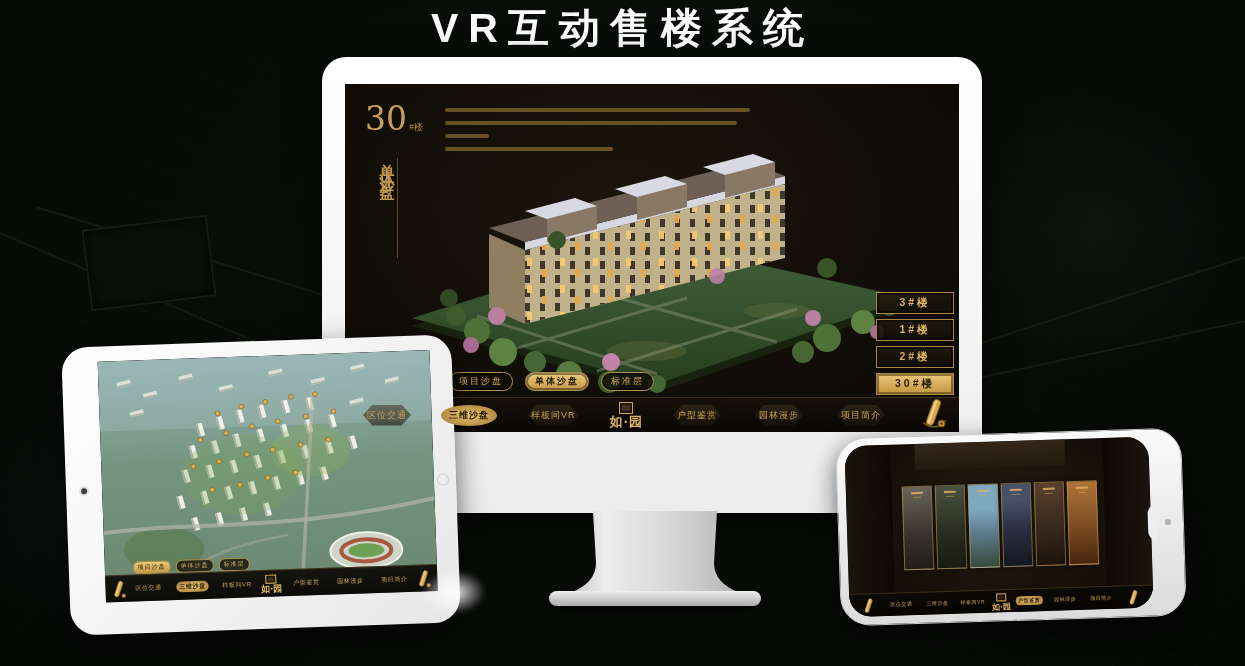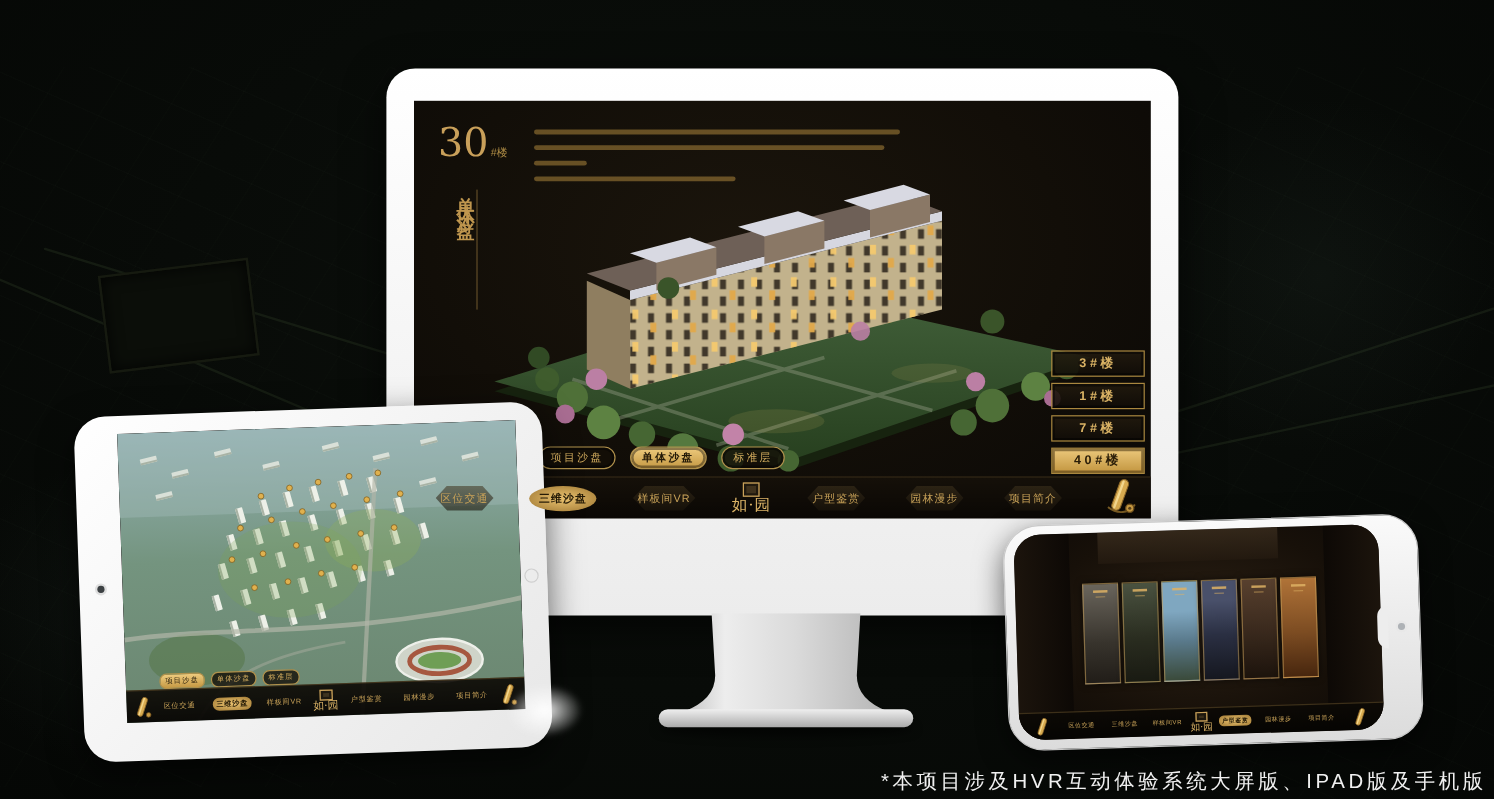--- a/index.html
+++ b/index.html
@@ -65,21 +65,21 @@
     padding:4px 8px;z-index:1;white-space:nowrap;}
   .mnav-item::before{content:"";position:absolute;inset:0;z-index:-1;
     clip-path:polygon(7% 50%,24% 0,76% 0,93% 50%,76% 100%,24% 100%);
     background:linear-gradient(rgba(64,52,30,.55), rgba(26,20,11,.6));}
   .mnav-item.active{color:#241a06;font-weight:700;}
   .mnav-item.active::before{background:radial-gradient(ellipse, #e3bb6a 10%, #a8813a 85%);
     clip-path:none;border-radius:50%;}
   .logo{display:flex;flex-direction:column;align-items:center;gap:1px;line-height:1;}
   .logo .seal{width:12px;height:10px;border:1px solid #caa25a;background:rgba(201,160,90,.25);
     box-shadow:inset 0 0 0 2px rgba(0,0,0,.5);}
-  .logo .logo-text{font-family:"DejaVu Serif", serif;color:#dcb467;font-weight:400;}
+  .logo .logo-text{font-family:"DejaVu Serif", serif;color:#dcb467;font-weight:700;}
   .navbar .logo .logo-text{font-size:13px;letter-spacing:1px;}
   .scroll-icon{position:absolute;cursor:pointer;}
 
   
   .tablet{position:absolute;left:66px;top:341px;width:390px;height:288px;border-radius:26px;
     background:linear-gradient(135deg,#ffffff,#e7e7e7);box-shadow:0 10px 28px rgba(0,0,0,.6);
     transform:rotate(-2deg);}
   .tablet-cam{position:absolute;left:15px;top:50%;width:6px;height:6px;margin-top:-3px;border-radius:50%;
     background:#3c4043;box-shadow:0 0 0 2px #dfdfdf;}
   .tablet-home{position:absolute;right:7px;top:50%;width:10px;height:10px;margin-top:-5px;border-radius:50%;
@@ -139,20 +139,21 @@
   <div class="bg-deco bg-grid" style="left:0;top:56px;width:330px;height:600px;"></div>
   <div class="bg-deco bg-grid" style="right:0;top:56px;width:300px;height:610px;"></div>
   <div class="bg-deco bg-road" style="left:-20px;top:300px;width:360px;transform:rotate(23deg);"></div>
   <div class="bg-deco bg-road" style="left:30px;top:250px;width:300px;transform:rotate(17deg);"></div>
   <div class="bg-deco bg-road" style="right:-30px;top:300px;width:330px;transform:rotate(-18deg);"></div>
   <div class="bg-deco bg-road" style="right:-10px;top:350px;width:300px;transform:rotate(-12deg);"></div>
   <div class="bg-deco bg-plaque" style="left:86px;top:222px;width:122px;height:78px;"></div>
   <div class="bg-deco bg-blob" style="left:950px;top:80px;width:300px;height:300px;"></div>
   <div class="bg-deco bg-blob" style="left:-40px;top:380px;width:280px;height:260px;"></div>
 
+  <div class="poster-title">VR互动售楼系统</div>
 
   <div class="monitor-body">
     <div class="monitor-screen">
 
       <div class="floor-label">
         <span class="floor-num">30</span><span class="floor-suffix">#楼</span>
       </div>
       <div class="floor-vert">单体沙盘</div>
       <div class="floor-vert-en"></div>
 
@@ -212,22 +213,22 @@
           <circle cx="520" cy="186" r="7" fill="#a96d92"></circle>
         <circle cx="200" cy="94" r="9" fill="#3a5429"></circle>
           <circle cx="470" cy="122" r="10" fill="#3a5429"></circle>
         <circle cx="92" cy="152" r="9" fill="#314a24"></circle>
           <circle cx="360" cy="130" r="8" fill="#bb7fa4" opacity="0.9"></circle>
       </svg>
 
       <div class="floor-buttons">
         <div class="floor-btn">3#楼</div>
         <div class="floor-btn">1#楼</div>
-        <div class="floor-btn">7#楼</div>
-        <div class="floor-btn active">40#楼</div>
+        <div class="floor-btn">2#楼</div>
+        <div class="floor-btn active">30#楼</div>
       </div>
 
       <div class="view-tabs">
         <div class="view-tab">项目沙盘</div>
         <div class="view-tab active">单体沙盘</div>
         <div class="view-tab">标准层</div>
       </div>
 
       <div class="navbar">
         <div class="mnav-item">区位交通</div>
@@ -471,14 +472,13 @@
               <rect x="9" y="1" width="7" height="25" rx="3.5" fill="#d8ab50" stroke="#8a6527"></rect>
               <rect x="10.6" y="2" width="1.8" height="23" fill="#f3d78e"></rect>
             </g>
         </svg>
       </div>
     </div>
     <div class="phone-notch" style="right:26px;"></div>
     <div class="phone-cam"></div>
   </div>
 
-  <div class="footnote">*本项目涉及HVR互动体验系统大屏版、IPAD版及手机版</div>
 </div>
 
 </body></html>

